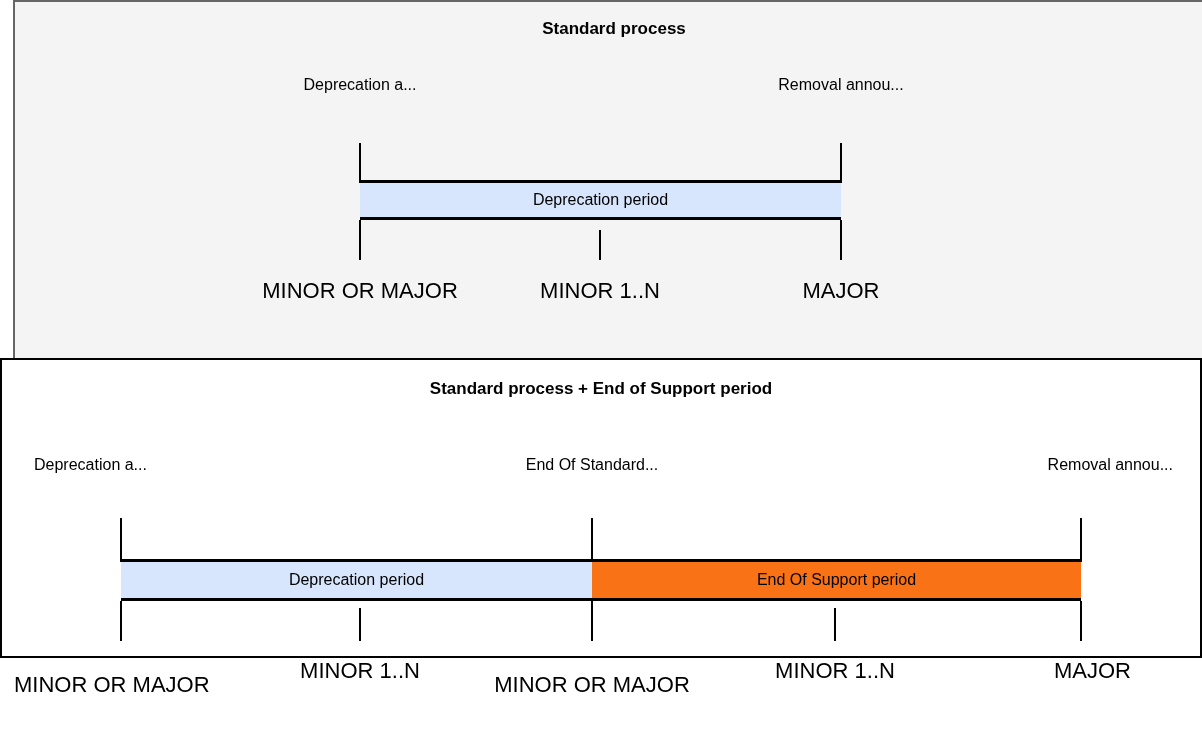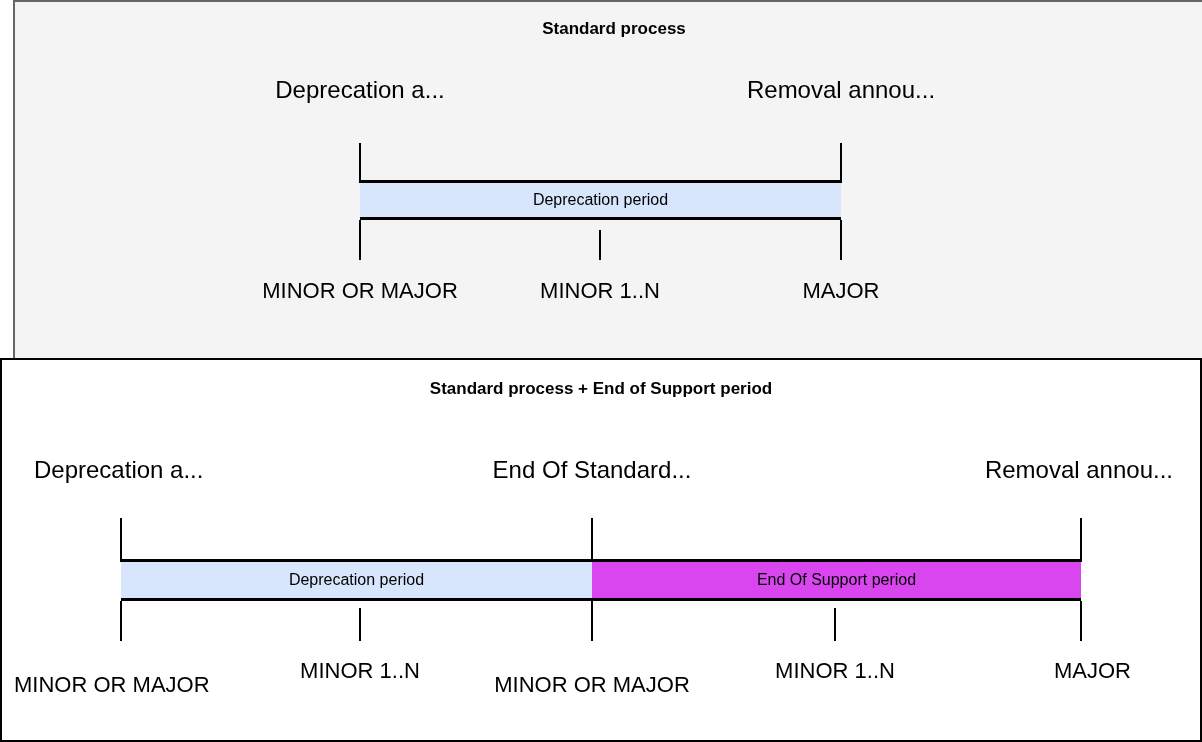--- a/index.html
+++ b/index.html
@@ -31,21 +31,21 @@
     width: 1202px;
     height: 360px;
     background: #f4f4f4;
     border: 2px solid #666666;
     border-bottom: none;
   }
   #panel-eos {
     left: 0px;
     top: 358px;
     width: 1202px;
-    height: 384px;
+    height: 300px;
     background: #ffffff;
     border: 2px solid #000000;
   }
 
   .panel-title {
     position: absolute;
     left: 0;
     width: 100%;
     text-align: center;
     font-weight: bold;
@@ -82,31 +82,31 @@
     white-space: nowrap;
   }
   .seg-label {
     font-size: 16px;
     line-height: 1;
   }
   .seg-deprecation {
     background: #d7e6fd;
   }
   .seg-eos {
-    background: #d946ef;
+    background: #f97316;
   }
 
   .lbl {
     position: absolute;
     color: #000000;
     white-space: nowrap;
     transform: translateX(-50%);
   }
   .lbl-top {
-    font-size: 24px;
+    font-size: 16px;
   }
   .lbl-bottom {
     font-size: 22px;
   }
   .lbl-left {
     transform: none;
   }
   .lbl-right {
     transform: translateX(-100%);
   }

